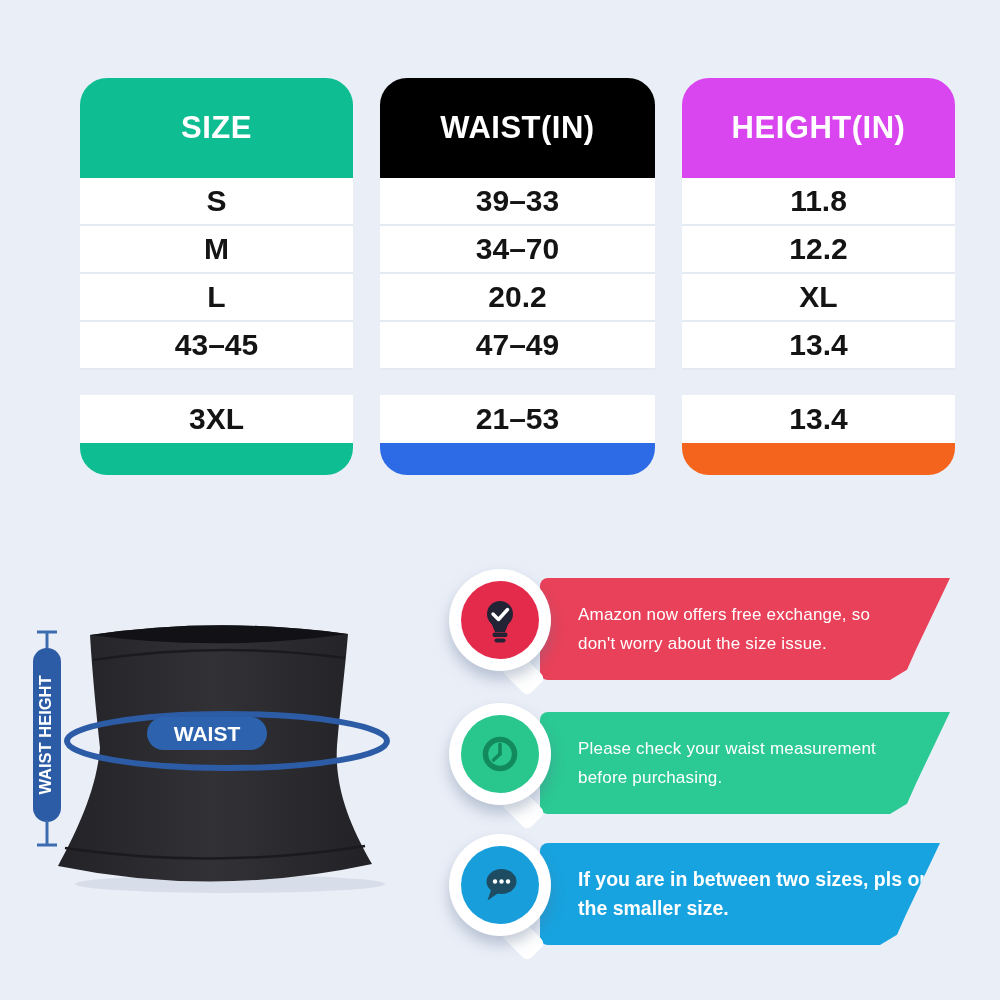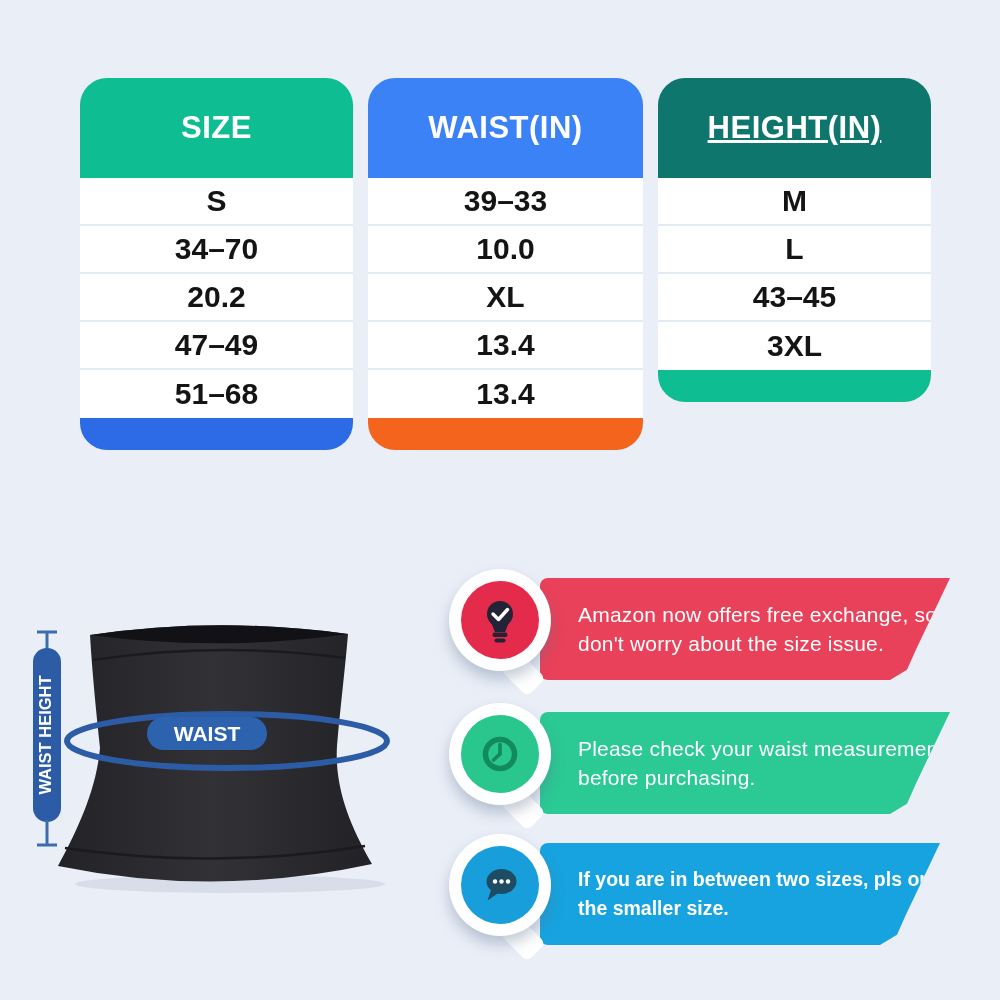--- a/index.html
+++ b/index.html
@@ -7,35 +7,35 @@
   body {
     position:relative;
     background:#e9eef7;
     font-family:"Liberation Sans", sans-serif;
     overflow:hidden;
   }
 
   
   .size-table {
     position:absolute; left:80px; top:78px; width:840px;
-    display:grid; grid-template-columns:273px 275px 273px; column-gap:15px;
+    display:grid; grid-template-columns:273px 275px 273px; column-gap:27px;
   }
   .th {
     height:100px; display:flex; align-items:center; justify-content:center;
     color:#fff; font-size:31px; font-weight:bold; letter-spacing:.5px;
     border-radius:27px 27px 0 0;
   }
   .th.green { background:#0ebd92; }
-  .th.blue  { background:#3b82f6;text-align:right; }
-  .th.orange{ background:#0f766e;text-decoration:underline; }
+  .th.blue  { background:#000000;text-align:right; }
+  .th.orange{ background:#d946ef; }
   .td {
     height:48px; background:#ffffff; display:flex; align-items:center; justify-content:center;
     font-size:30px; font-weight:bold; color:#141414; border-bottom:2px solid #e3eaf2;
   }
-  .td.lastrow { border-bottom:none; }
+  .td.lastrow { border-bottom:none;margin-top:25px; }
   .tf { height:32px; border-radius:0 0 27px 27px; }
   .tf.green { background:#0ebd92; }
   .tf.blue  { background:#2d6be6; }
   .tf.orange{ background:#f4641d; }
 
   
   .garment-wrap { position:absolute; left:35px; top:608px; width:400px; height:290px; }
   .measure-wrap { position:absolute; left:20px; top:622px; width:60px; height:235px; }
 
   
@@ -43,21 +43,21 @@
   .banner {
     position:absolute; left:100px; top:0; height:102px; width:410px;
     border-radius:8px 0 0 8px;
     display:flex; flex-direction:column; justify-content:center;
     padding-left:38px; z-index:1;
     clip-path:polygon(0 0, 100% 0, calc(100% - 34px) 70%, calc(100% - 43px) 90%, calc(100% - 60px) 100%, 0 100%);
   }
   .banner.red   { background:#e84159; }
   .banner.green { background:#2bc993; }
   .banner.blue  { background:#17a3df; width:400px; }
-  .banner .line { color:#fff; font-size:21px; line-height:29px; letter-spacing:.2px; white-space:nowrap; }
+  .banner .line { color:#fff; font-size:17px; line-height:29px; letter-spacing:.2px; white-space:nowrap; }
   .banner.blue .line { font-weight:bold; font-size:19.5px; letter-spacing:0; }
 
   .handle {
     position:absolute; width:26px; height:38px; background:#fff; border-radius:6px;
     transform:rotate(-45deg); z-index:2;
   }
   .icon-circle {
     position:absolute; width:102px; height:102px; border-radius:50%;
     background:#fff; box-shadow:0 8px 14px rgba(90,110,140,.35);
     display:flex; align-items:center; justify-content:center; z-index:3;
@@ -73,36 +73,37 @@
 </head>
 <body>
 
 <div class="size-table">
   <div class="th green">SIZE</div>
   <div class="th blue">WAIST(IN)</div>
   <div class="th orange">HEIGHT(IN)</div>
 
   <div class="td">S</div>
   <div class="td">39–33</div>
+  <div class="td">11.8</div>
 
   <div class="td">M</div>
   <div class="td">34–70</div>
-  <div class="td">10.0</div>
+  <div class="td">12.2</div>
 
   <div class="td">L</div>
   <div class="td">20.2</div>
 
   <div class="td">XL</div>
   <div class="td">43–45</div>
 
   <div class="td">47–49</div>
   <div class="td">13.4</div>
 
   <div class="td lastrow">3XL</div>
-  <div class="td lastrow">51–68</div>
+  <div class="td lastrow">21–53</div>
   <div class="td lastrow">13.4</div>
 
   <div class="tf green"></div>
   <div class="tf blue"></div>
   <div class="tf orange"></div>
 </div>
 
 <div class="garment-wrap">
   <svg width="400" height="290" viewBox="0 0 400 290">
     <defs>

